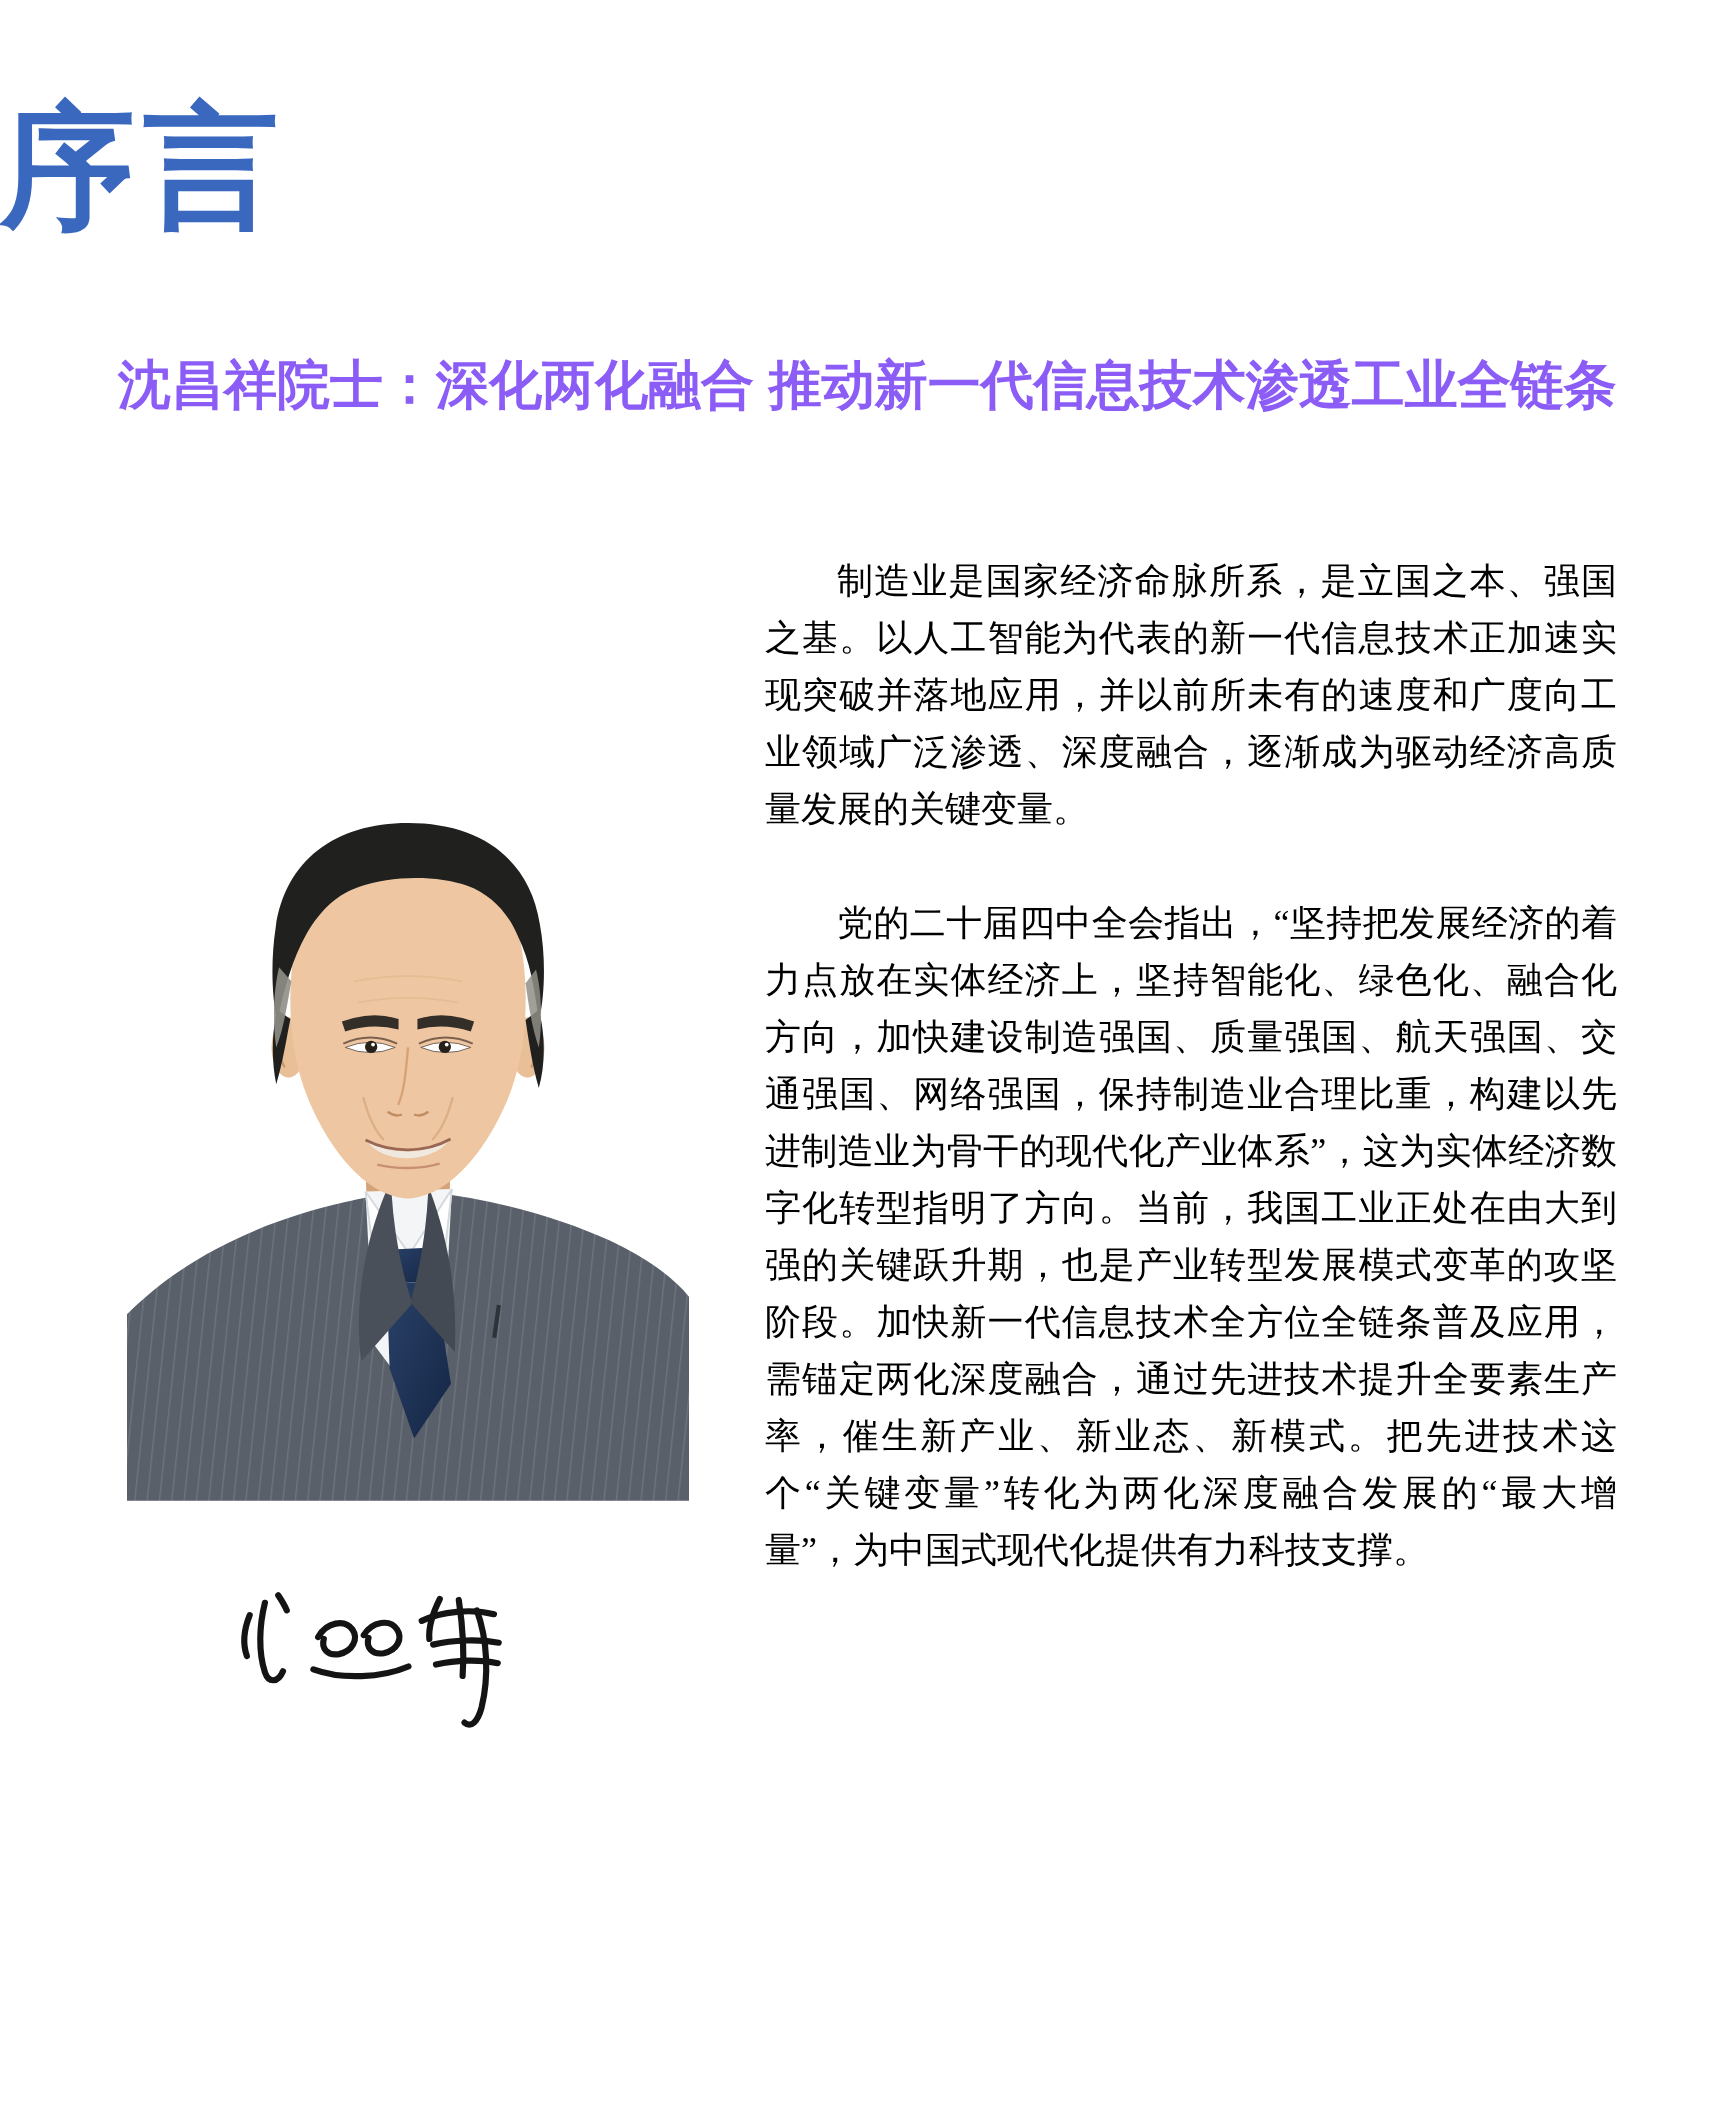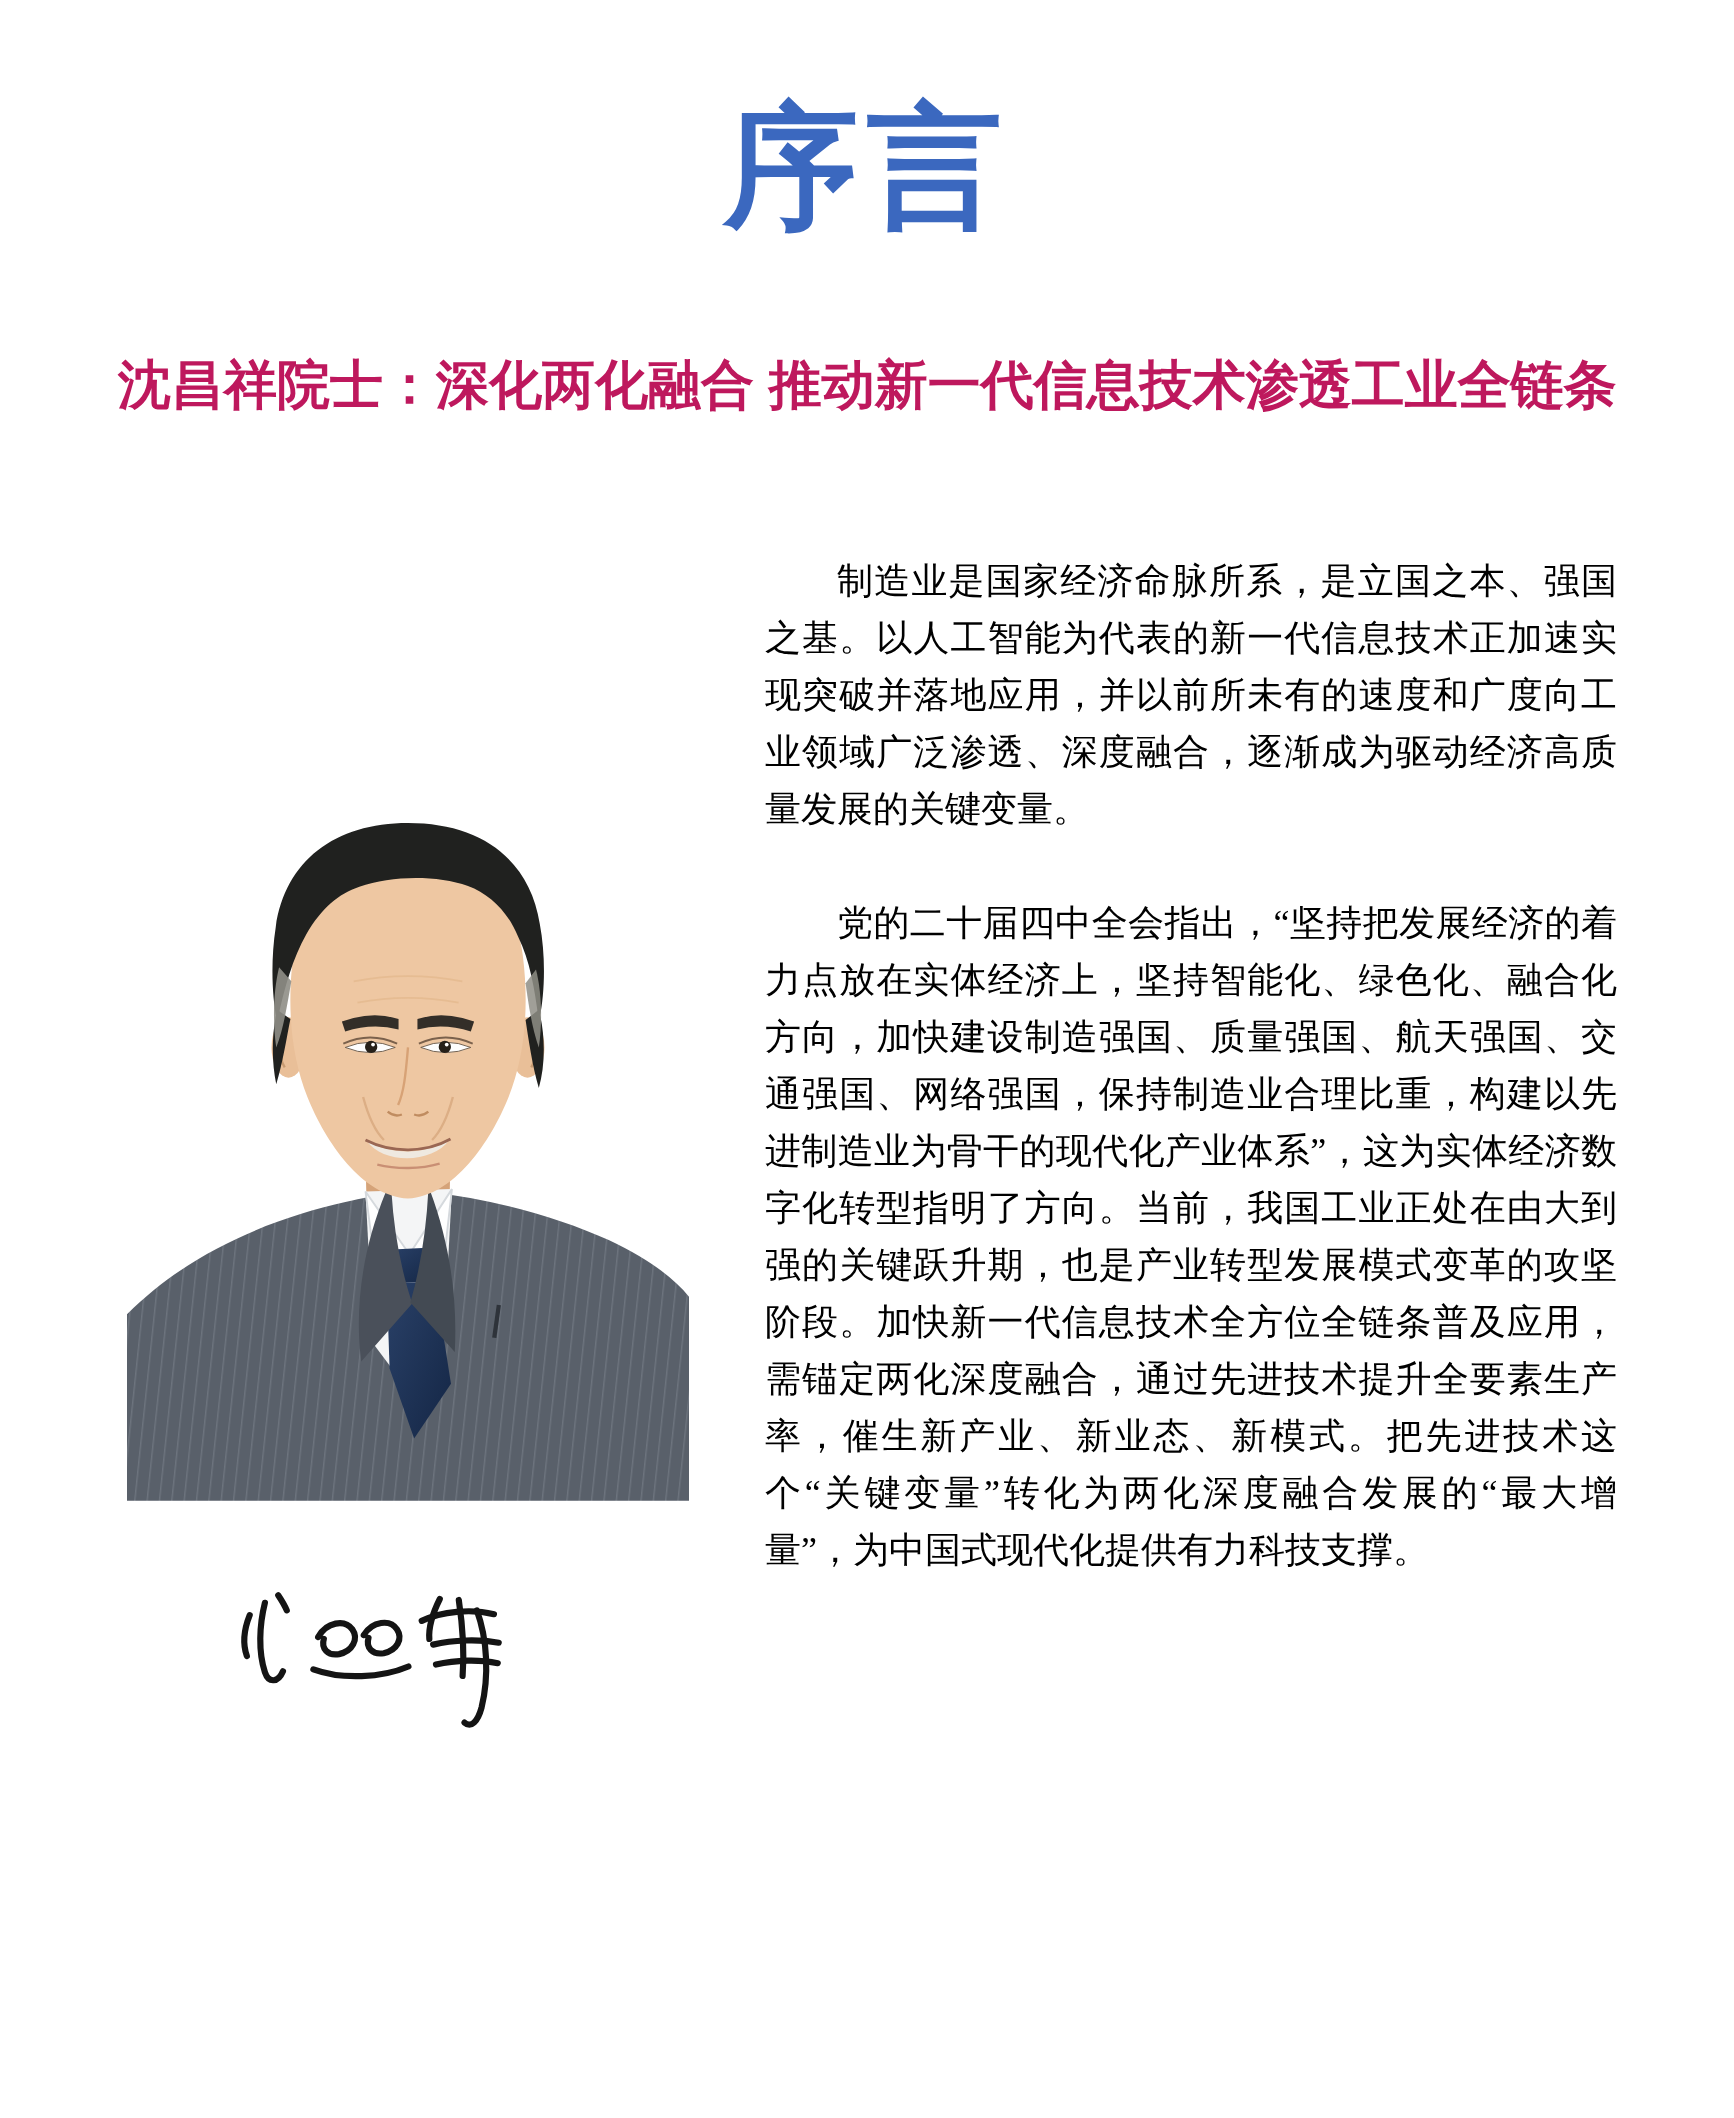--- a/index.html
+++ b/index.html
@@ -9,36 +9,35 @@
     height: 2119px;
     background: #ffffff;
     overflow: hidden;
     font-family: "Liberation Sans", "DejaVu Sans", sans-serif;
   }
   .doc-title {
     position: absolute;
     top: 97px;
     left: 0;
     width: 100%;
-    text-align: center;
     font-size: 135px;
     line-height: 142px;
     font-weight: bold;
     letter-spacing: 8.5px;
     color: #3b68bf;
   }
   .doc-heading {
     position: absolute;
     top: 352px;
     left: 118px;
     width: 1542px;
     font-size: 53px;
     line-height: 66px;
     font-weight: bold;
-    color: #be185d;
+    color: #8b5cf6;
     white-space: nowrap;
   }
   .portrait {
     position: absolute;
     left: 127px;
     top: 744px;
     width: 562px;
     height: 758px;
   }
   .portrait svg { width: 100%; height: 100%; display: block; }

